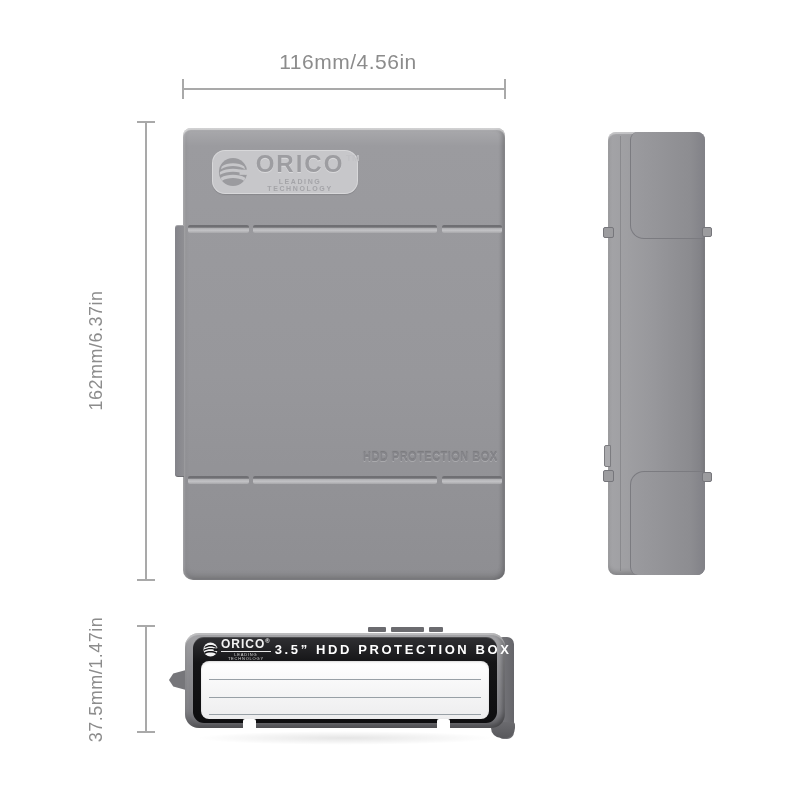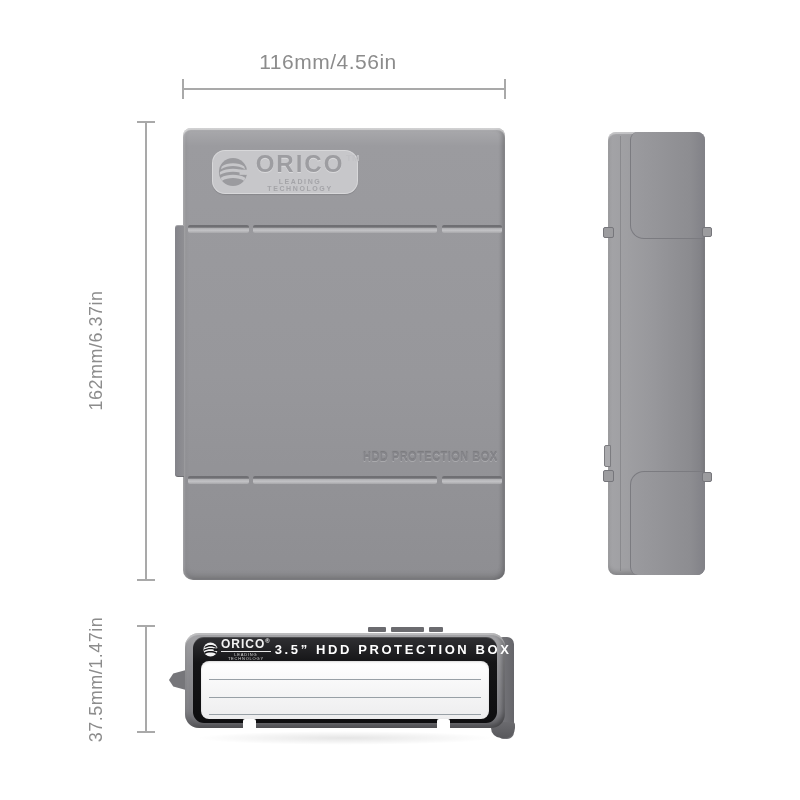--- a/index.html
+++ b/index.html
@@ -144,21 +144,21 @@
   .bottom-shadow{
     position:absolute;left:195px;top:731px;width:300px;height:14px;border-radius:50%;
     background:radial-gradient(ellipse at center, rgba(0,0,0,.10) 0%, rgba(0,0,0,0) 70%);
   }
 </style>
 </head>
 <body>
 
 <div id="stage">
 
-  <div class="dim-text" style="left:178px;top:50px;width:300px;">116mm/4.56in</div>
+  <div class="dim-text" style="left:198px;top:50px;width:300px;">116mm/4.56in</div>
   <div class="dim-line-h" style="left:183px;top:88px;width:322px;"></div>
   <div class="tick-v" style="left:182px;top:79px;"></div>
   <div class="tick-v" style="left:504px;top:79px;"></div>
 
   <div class="dim-text-v" style="left:-14px;top:340px;">162mm/6.37in</div>
   <div class="dim-line-v" style="left:145px;top:122px;height:459px;"></div>
   <div class="tick-h" style="left:137px;top:121px;"></div>
   <div class="tick-h" style="left:137px;top:579px;"></div>
 
   <div class="dim-text-v" style="left:-14px;top:669px;">37.5mm/1.47in</div>

